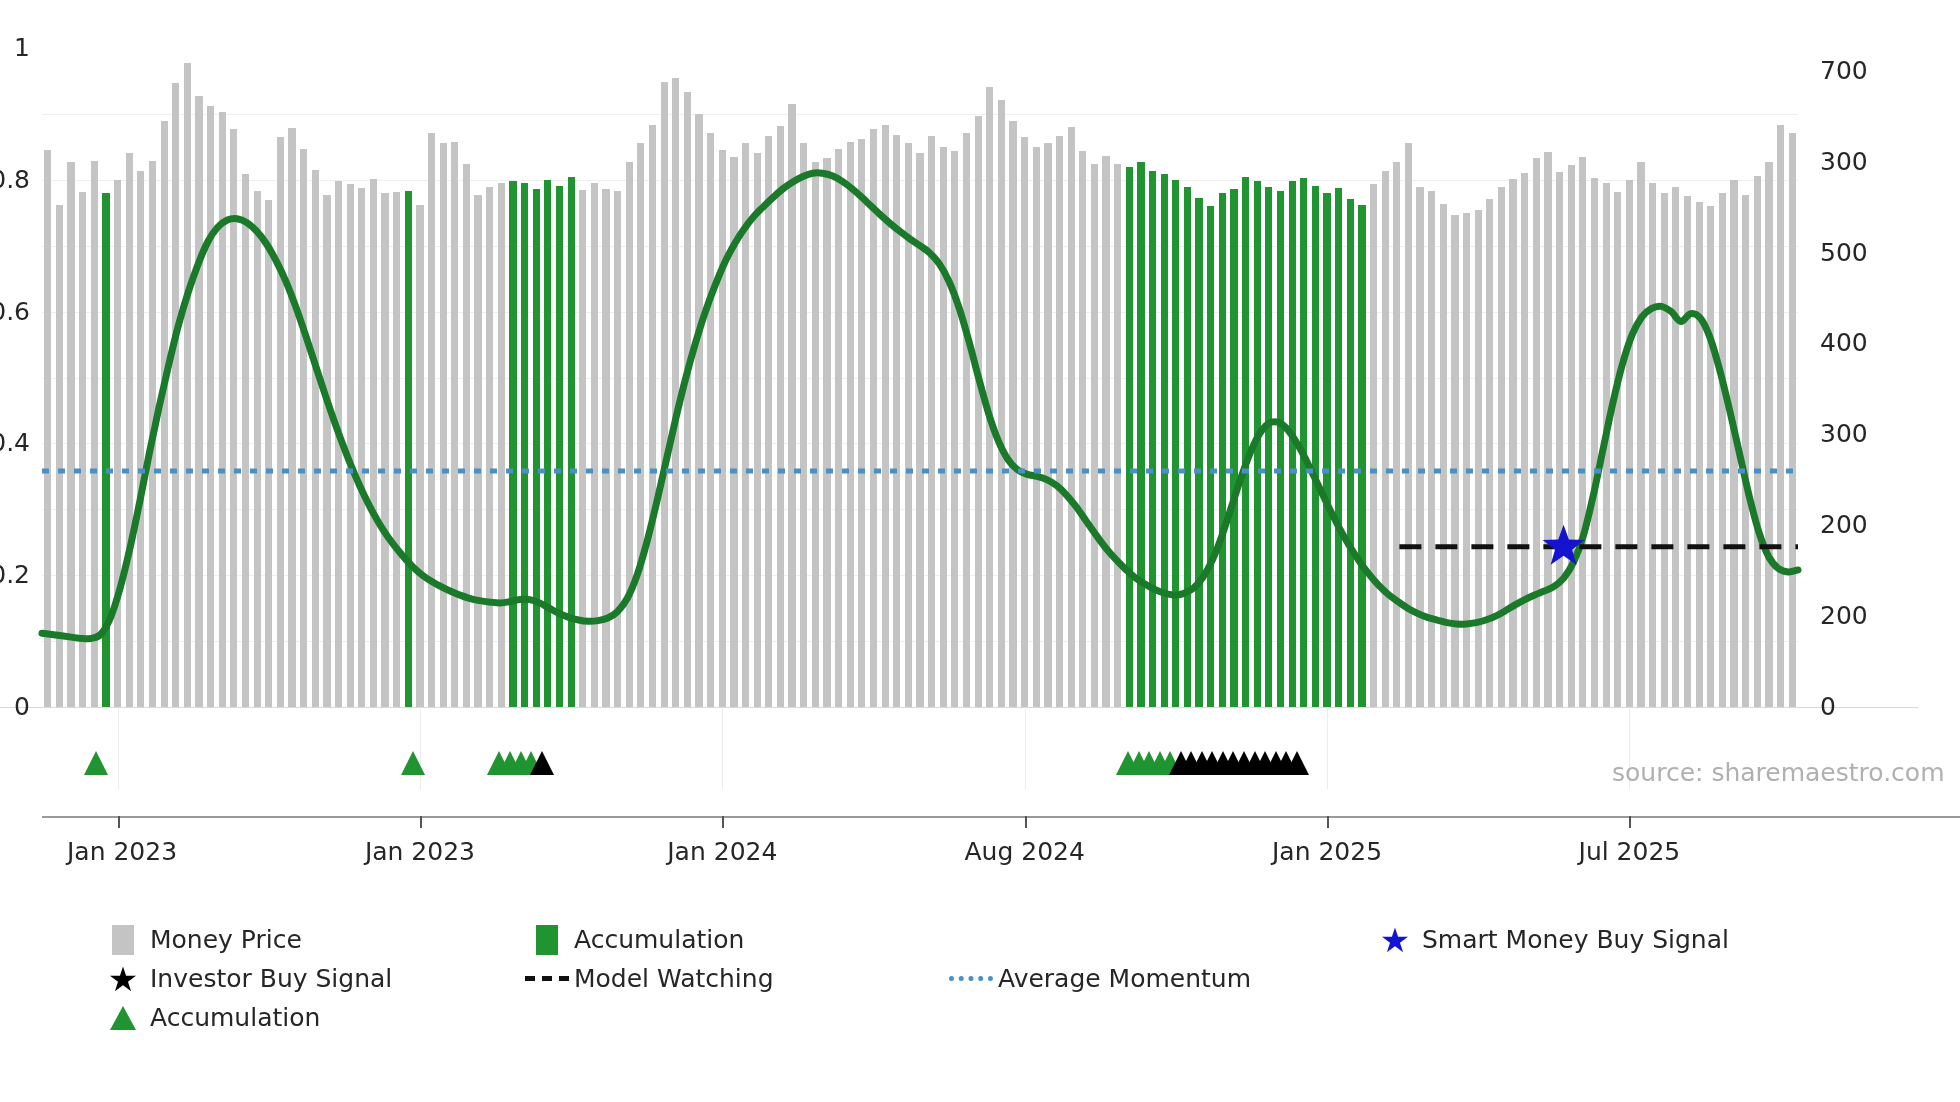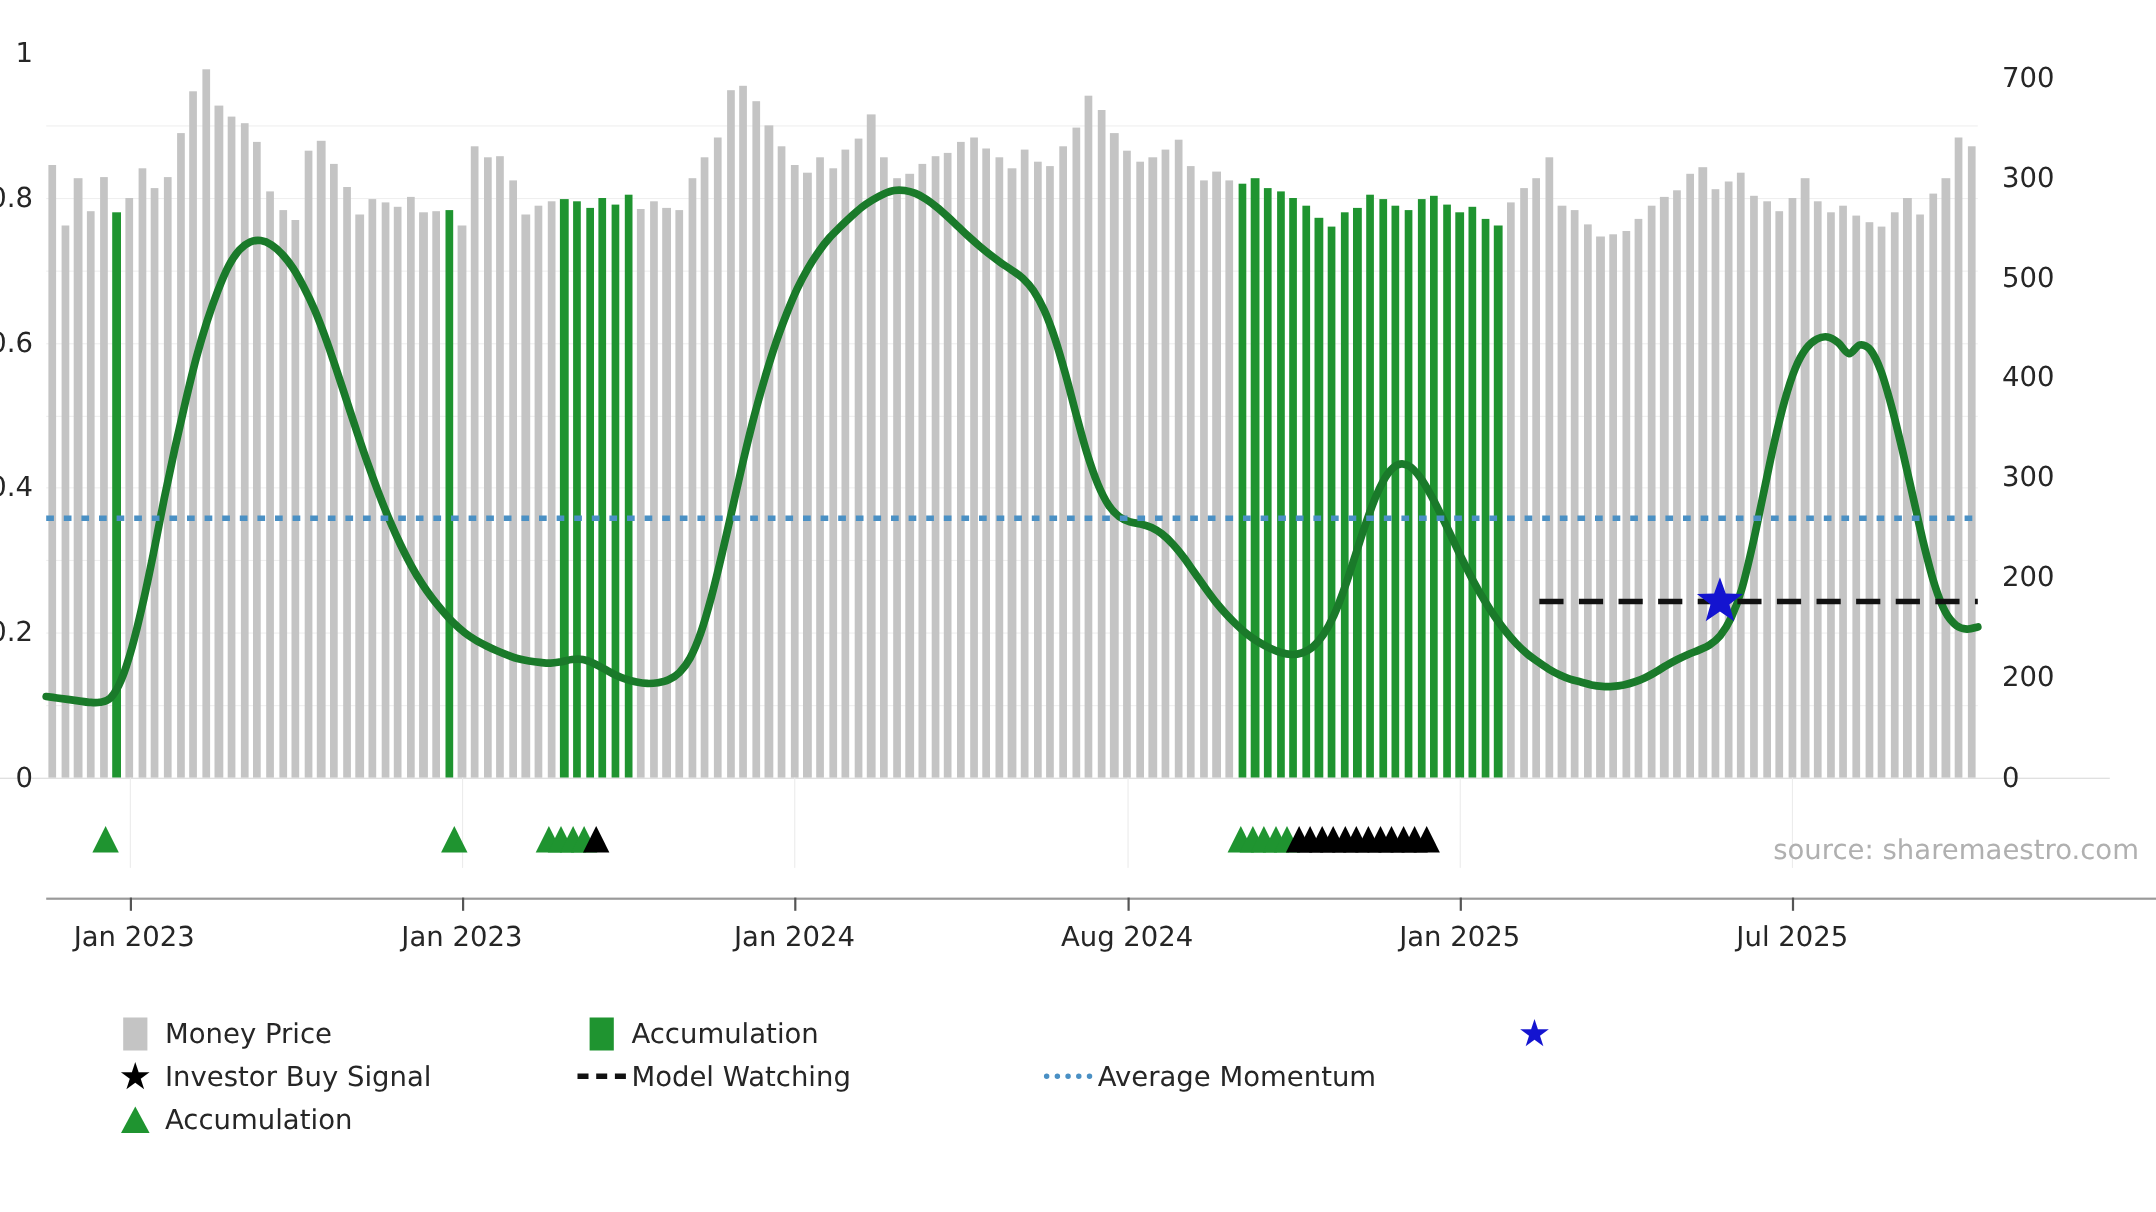--- a/index.html
+++ b/index.html
@@ -308,20 +308,21 @@
         <div class="legitem" style="position: absolute; left: 424px; top: 0px;">
           <span class="sym">
             <span class="swatch" style="background:#1f9430"></span>
           </span>
           <span class="txt">Accumulation</span>
         </div>
         <div class="legitem" style="position: absolute; left: 1272px; top: 0px;">
           <span class="sym">
             <span class="starglyph" style="color:#1414d0">★</span>
           </span>
+          <span class="txt">Smart Money Buy Signal</span>
         </div>
       </div>
       <div class="legrow" style="position: relative; height: 39px;">
         <div class="legitem" style="position: absolute; left: 0px; top: 0px;">
           <span class="sym">
             <span class="starglyph" style="color:#000000">★</span>
           </span>
           <span class="txt">Investor Buy Signal</span>
         </div>
         <div class="legitem" style="position: absolute; left: 848px; top: 0px;">

